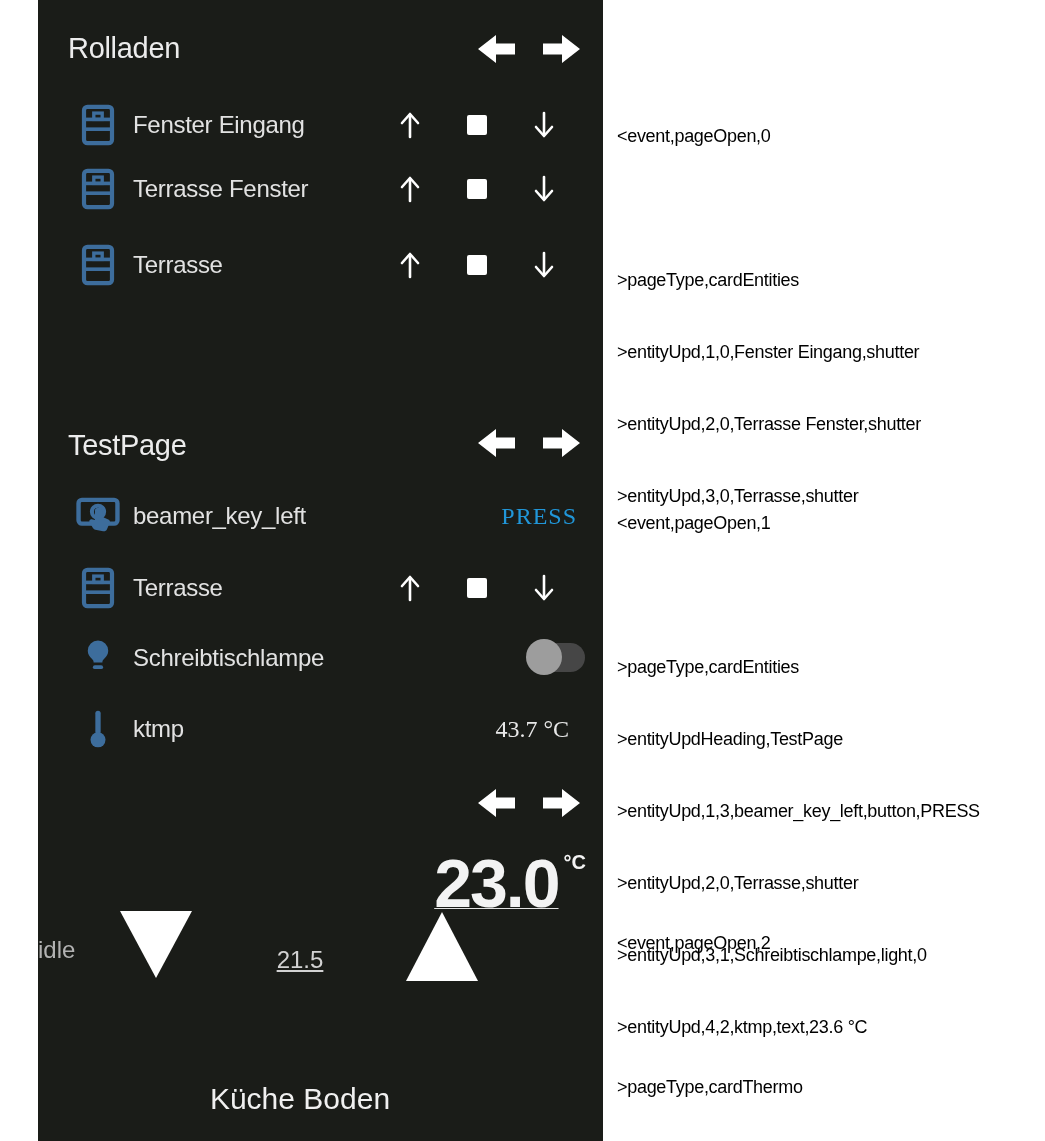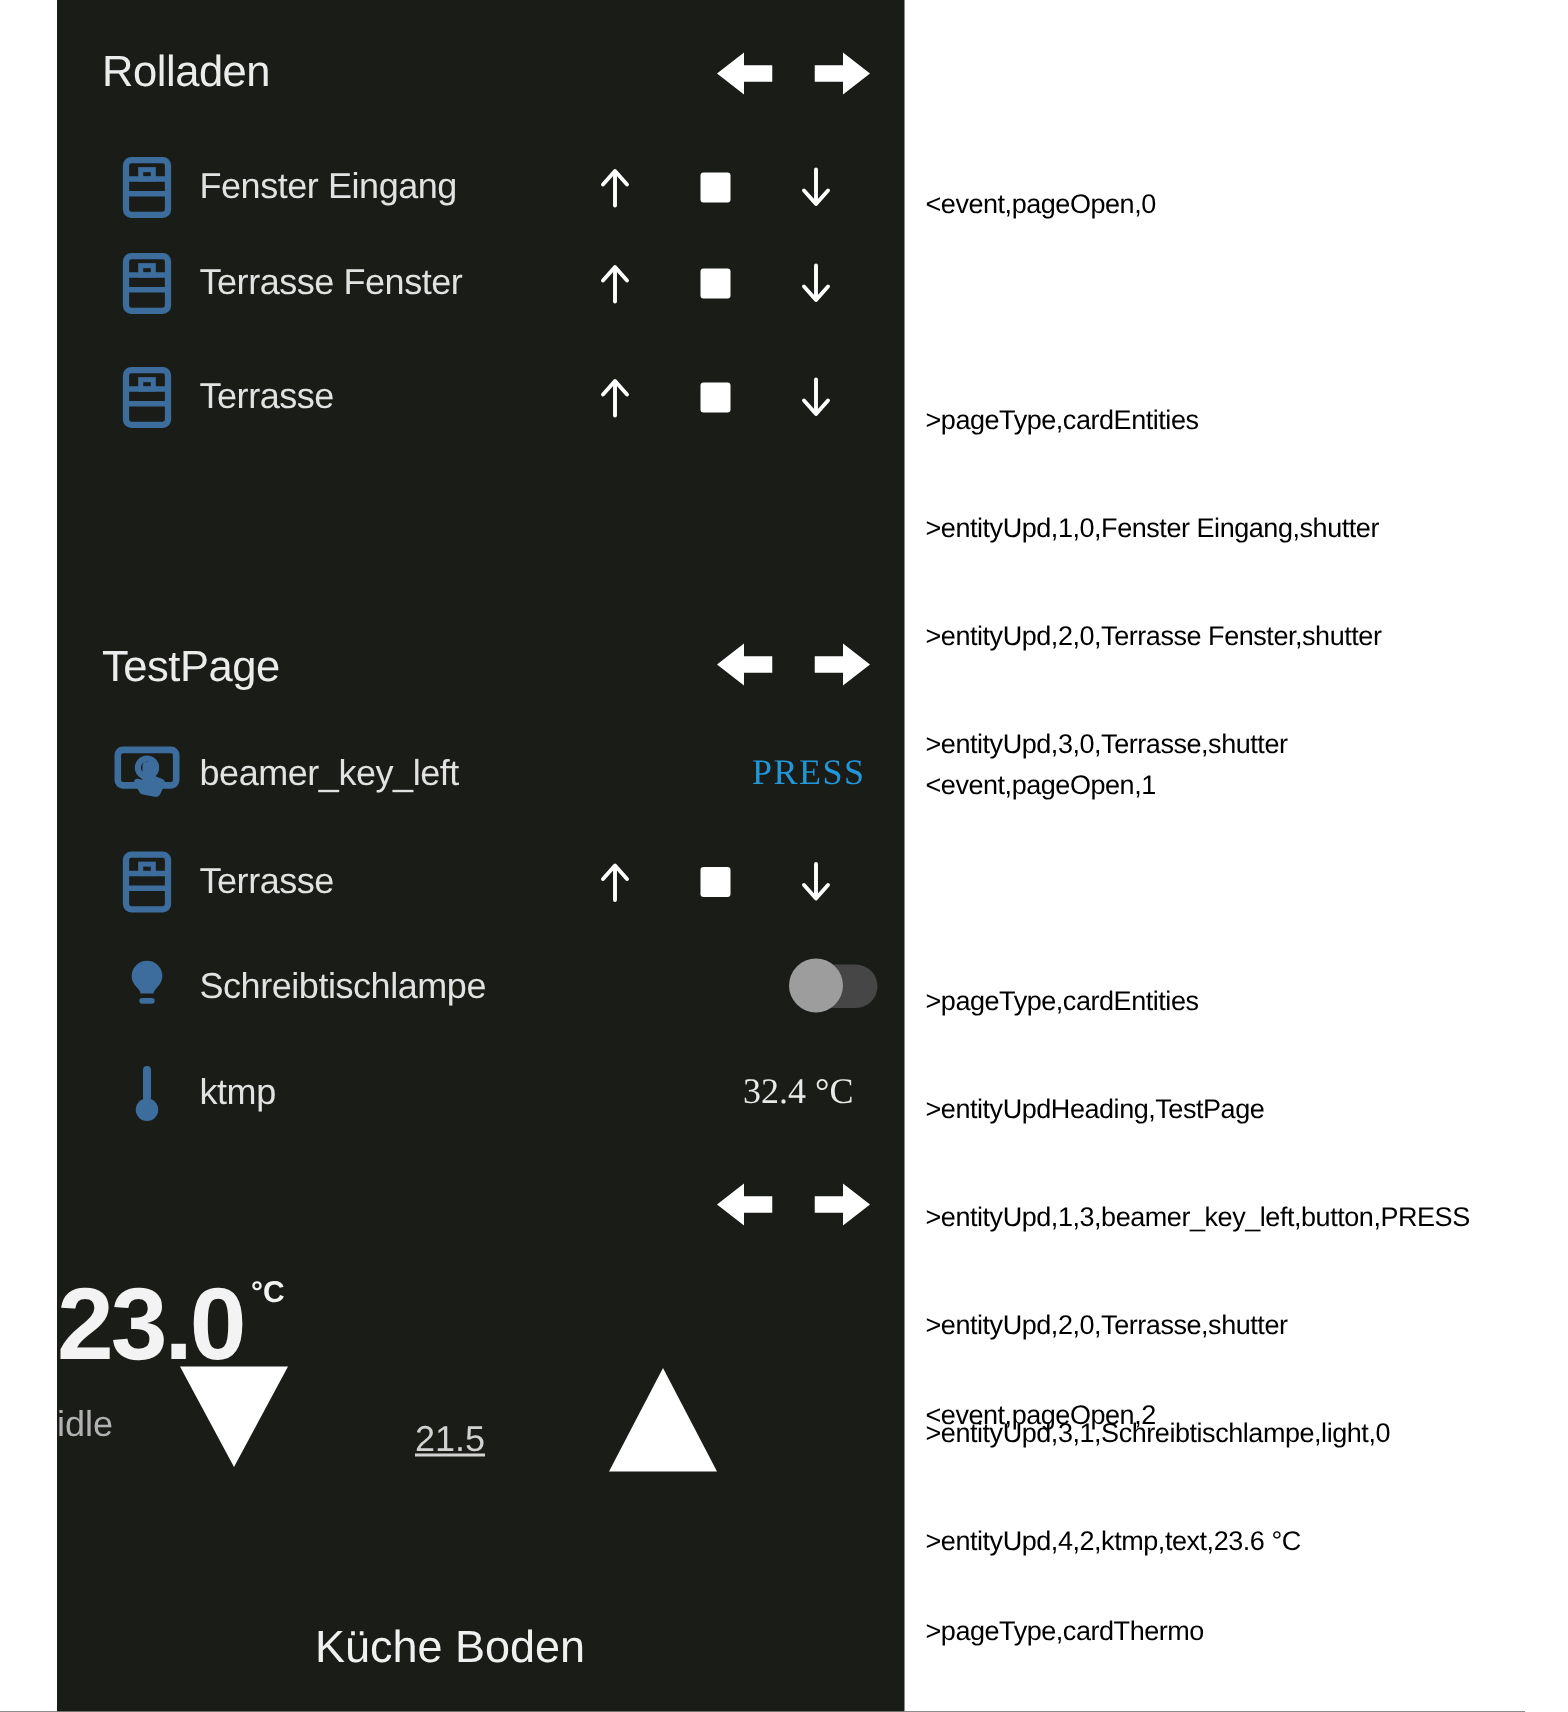--- a/index.html
+++ b/index.html
@@ -51,21 +51,21 @@
   .toggle{
     position:absolute;right:18px;top:50%;margin-top:-15px;
     width:56px;height:29px;border-radius:15px;background:#464646;
   }
   .toggle .knob{
     position:absolute;left:-3px;top:-4px;width:36px;height:36px;
     border-radius:50%;background:#9d9d9d;
   }
   
   .temp-wrap{
-    position:absolute;top:849px;left:0;width:548px;text-align:left;white-space:nowrap;
+    position:absolute;top:849px;left:0;width:548px;text-align:right;white-space:nowrap;text-decoration:underline;
   }
   .temp-big{
     font-size:68px;font-weight:700;color:#f3f3f3;letter-spacing:-2px;line-height:1;
   }
   .temp-unit{
     display:inline-block;font-size:20px;font-weight:700;color:#f3f3f3;
     position:relative;top:-38px;margin-left:5px;letter-spacing:0;
   }
   .tri{position:absolute;width:0;height:0;}
   .tri-down{left:82px;top:911px;border-left:36px solid transparent;border-right:36px solid transparent;border-top:67px solid #ffffff;}
@@ -242,21 +242,21 @@
   </div>
 
   <div class="row" style="top:705px">
     <span class="icon-box">
       <svg width="20" height="40" viewBox="0 0 12 24">
           <rect x="4.4" y="1" width="3.2" height="14" rx="1.6" fill="#3d6d9c"></rect>
           <circle cx="6" cy="18.5" r="4.5" fill="#3d6d9c"></circle>
         </svg>
     </span>
     <span class="label">ktmp</span>
-    <span class="value">32.4 °C</span>
+    <span class="value">43.7 °C</span>
   </div>
 
   <div class="nav nav3">
     <svg width="37" height="32" viewBox="0 0 37 32">
         <polygon points="37,10.5 18,10.5 18,2 0,16 18,30 18,21.5 37,21.5" fill="#ffffff"></polygon>
       </svg>
     <svg width="37" height="32" viewBox="0 0 37 32">
         <polygon points="0,10.5 19,10.5 19,2 37,16 19,30 19,21.5 0,21.5" fill="#ffffff"></polygon>
       </svg>
   </div>

